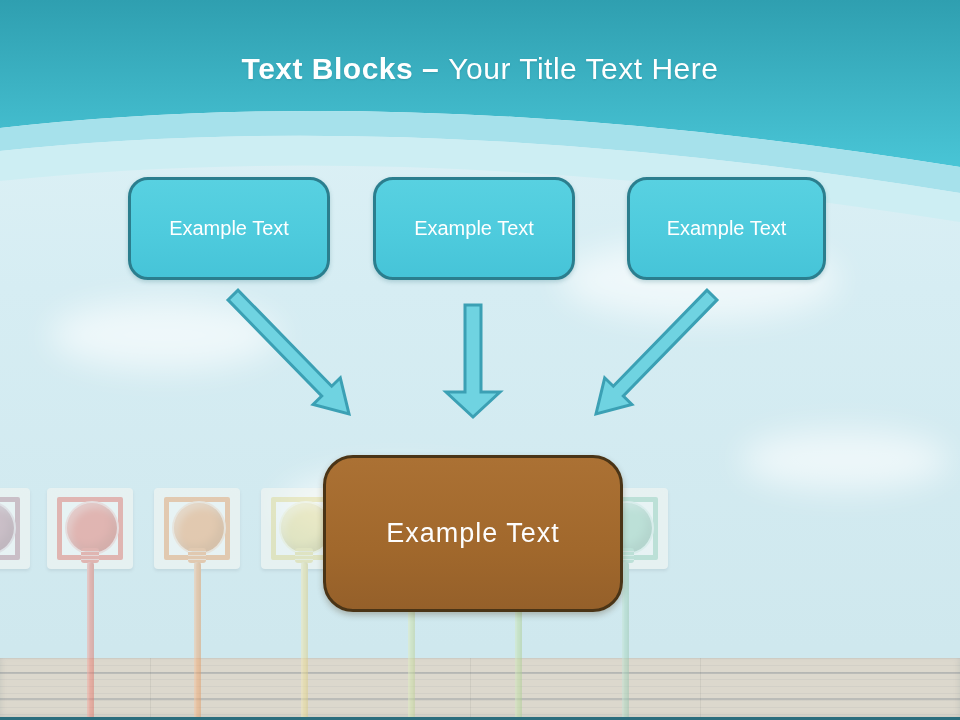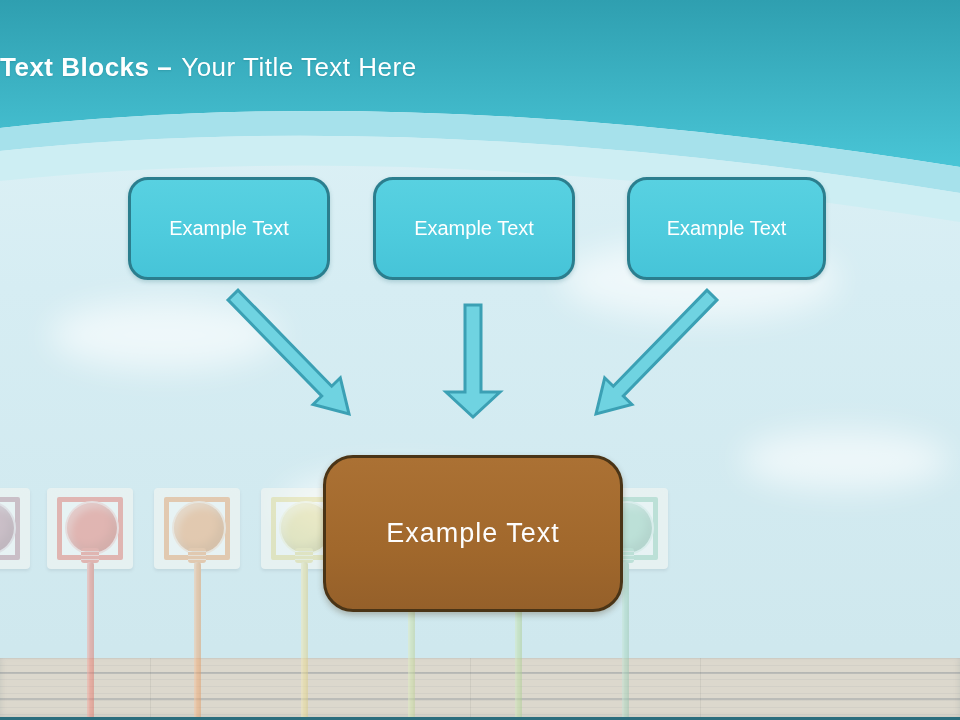--- a/index.html
+++ b/index.html
@@ -56,22 +56,22 @@
     box-shadow:inset -2px 0 2px rgba(0,0,0,.08), inset 2px 0 2px rgba(255,255,255,.35);
   }
   
   .header-svg { position:absolute; left:0; top:0; }
   #hg-top  { stop-color:var(--header-top, #2f9fb0); }
   #hg-bot  { stop-color:var(--header-bottom, #49c5d6); }
   .band1 { fill:var(--band1, #a6e1eb); }
   .band2 { fill:var(--band2, #cdeef3); }
   
   .title {
-    position:absolute; left:0; right:0; top:52px; 
-    color:var(--title-text, #ffffff); font-size:26px; letter-spacing:.5px;
+    position:absolute; left:0; right:0; top:52px; text-align:center;
+    color:var(--title-text, #ffffff); font-size:30px; letter-spacing:.5px;
     text-shadow:0 1px 2px rgba(0,60,70,.15);
   }
   .title .t-bold { font-weight:bold; }
   .title .t-reg  { font-weight:normal; margin-left:9px; }
   
   .tblock {
     position:absolute; top:177px; height:103px; box-sizing:border-box;
     background:linear-gradient(to bottom, #58d1e1, var(--block-fill, #4ecbdd) 55%, #46c4d8);
     border:3px solid var(--block-border, #2b7e8e); border-radius:20px;
     display:flex; align-items:center; justify-content:center;

